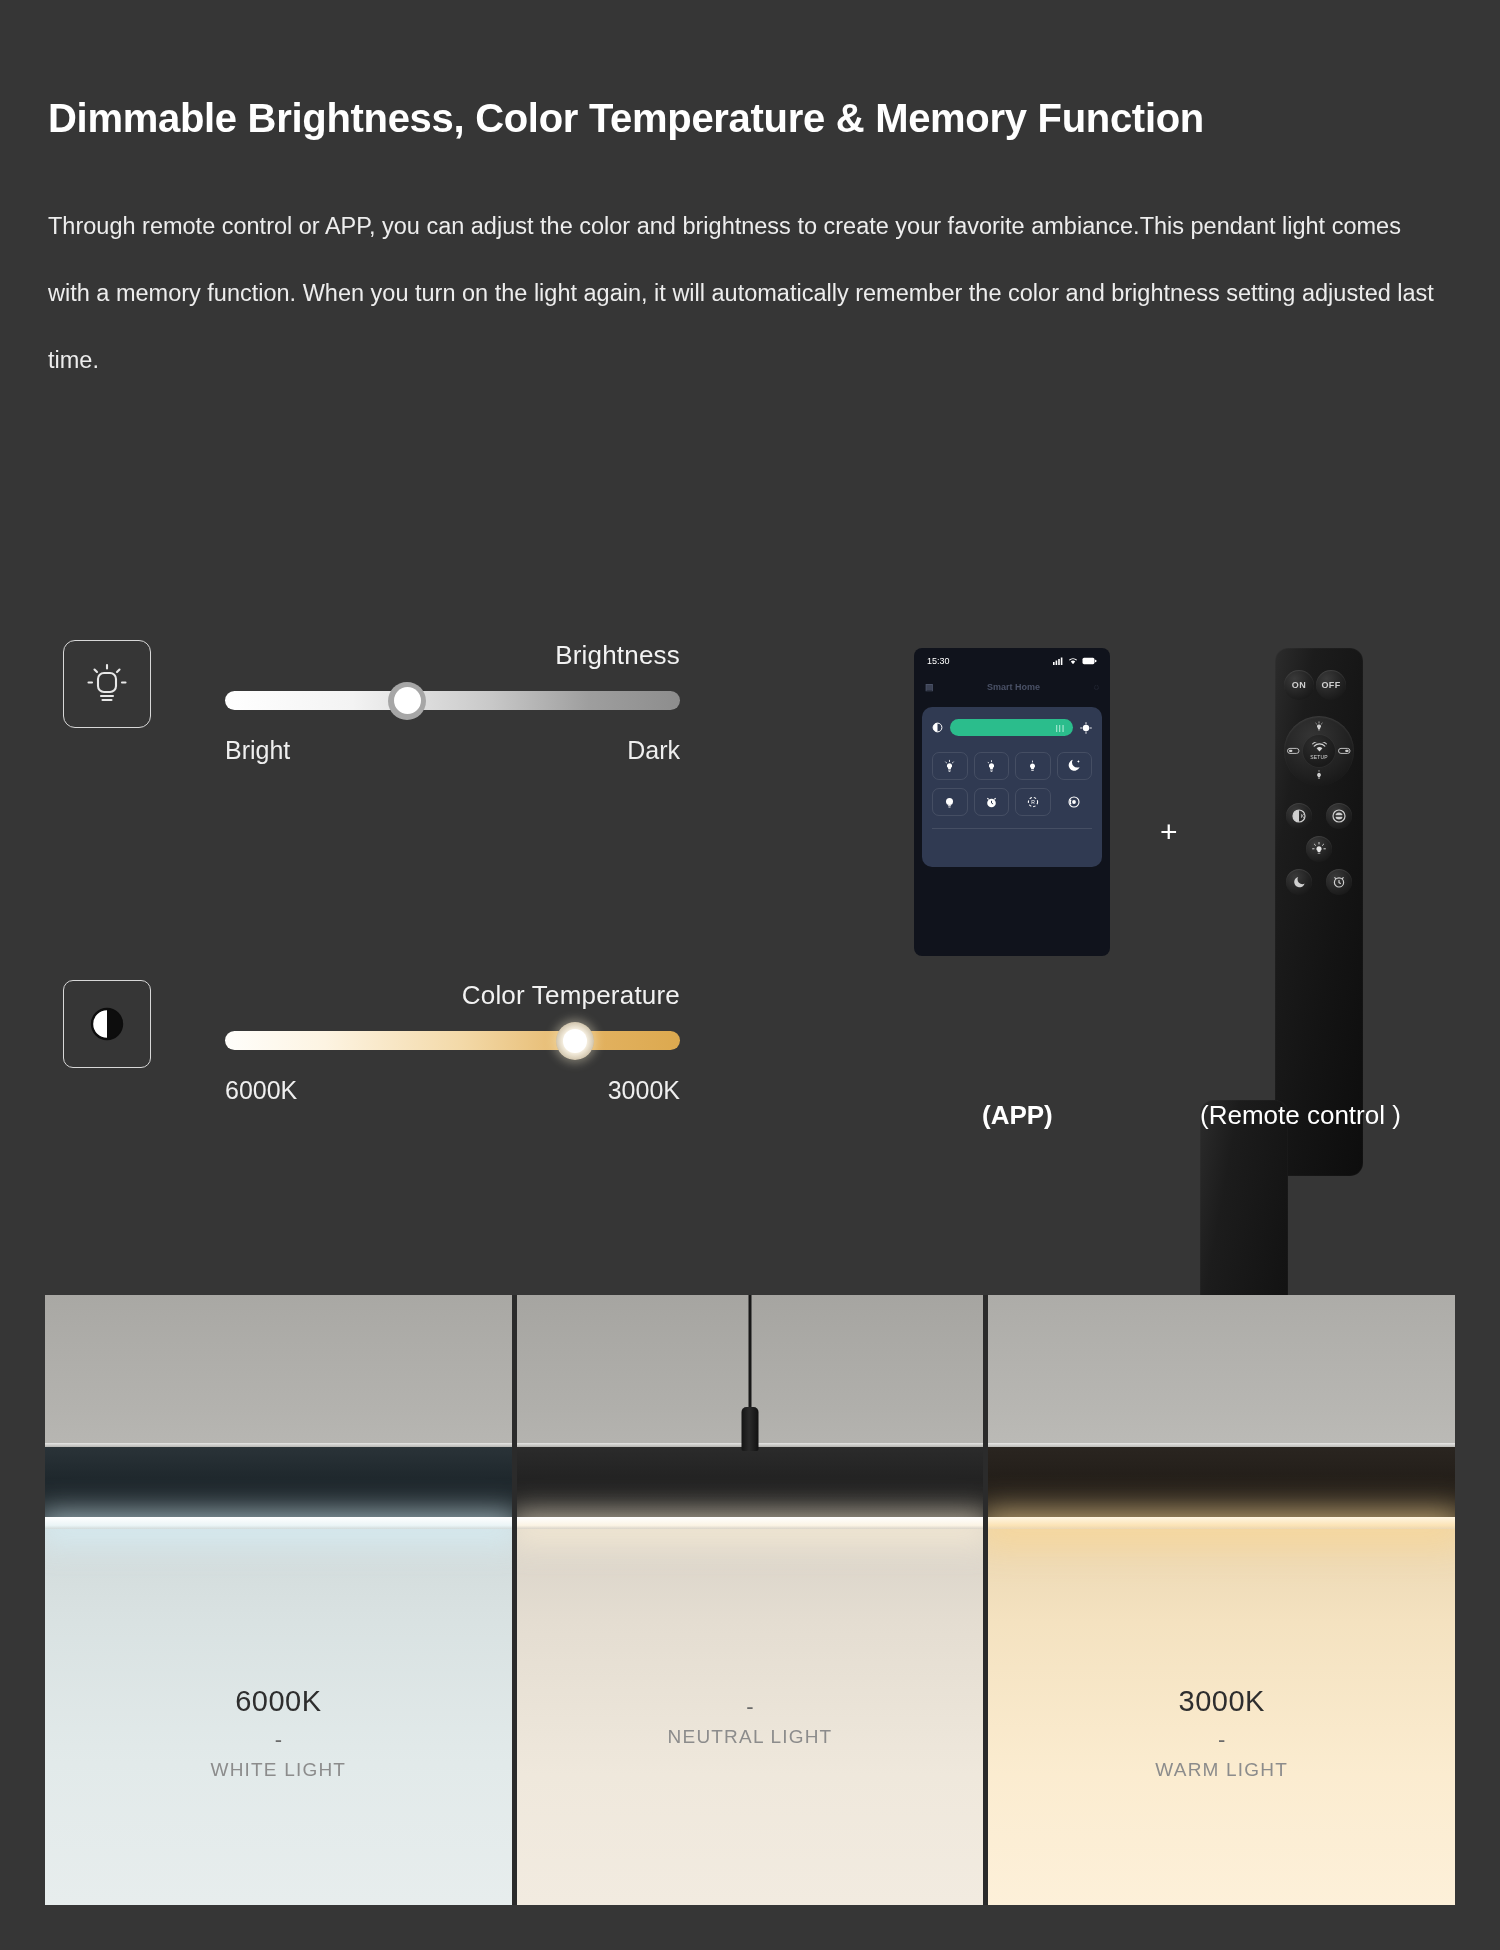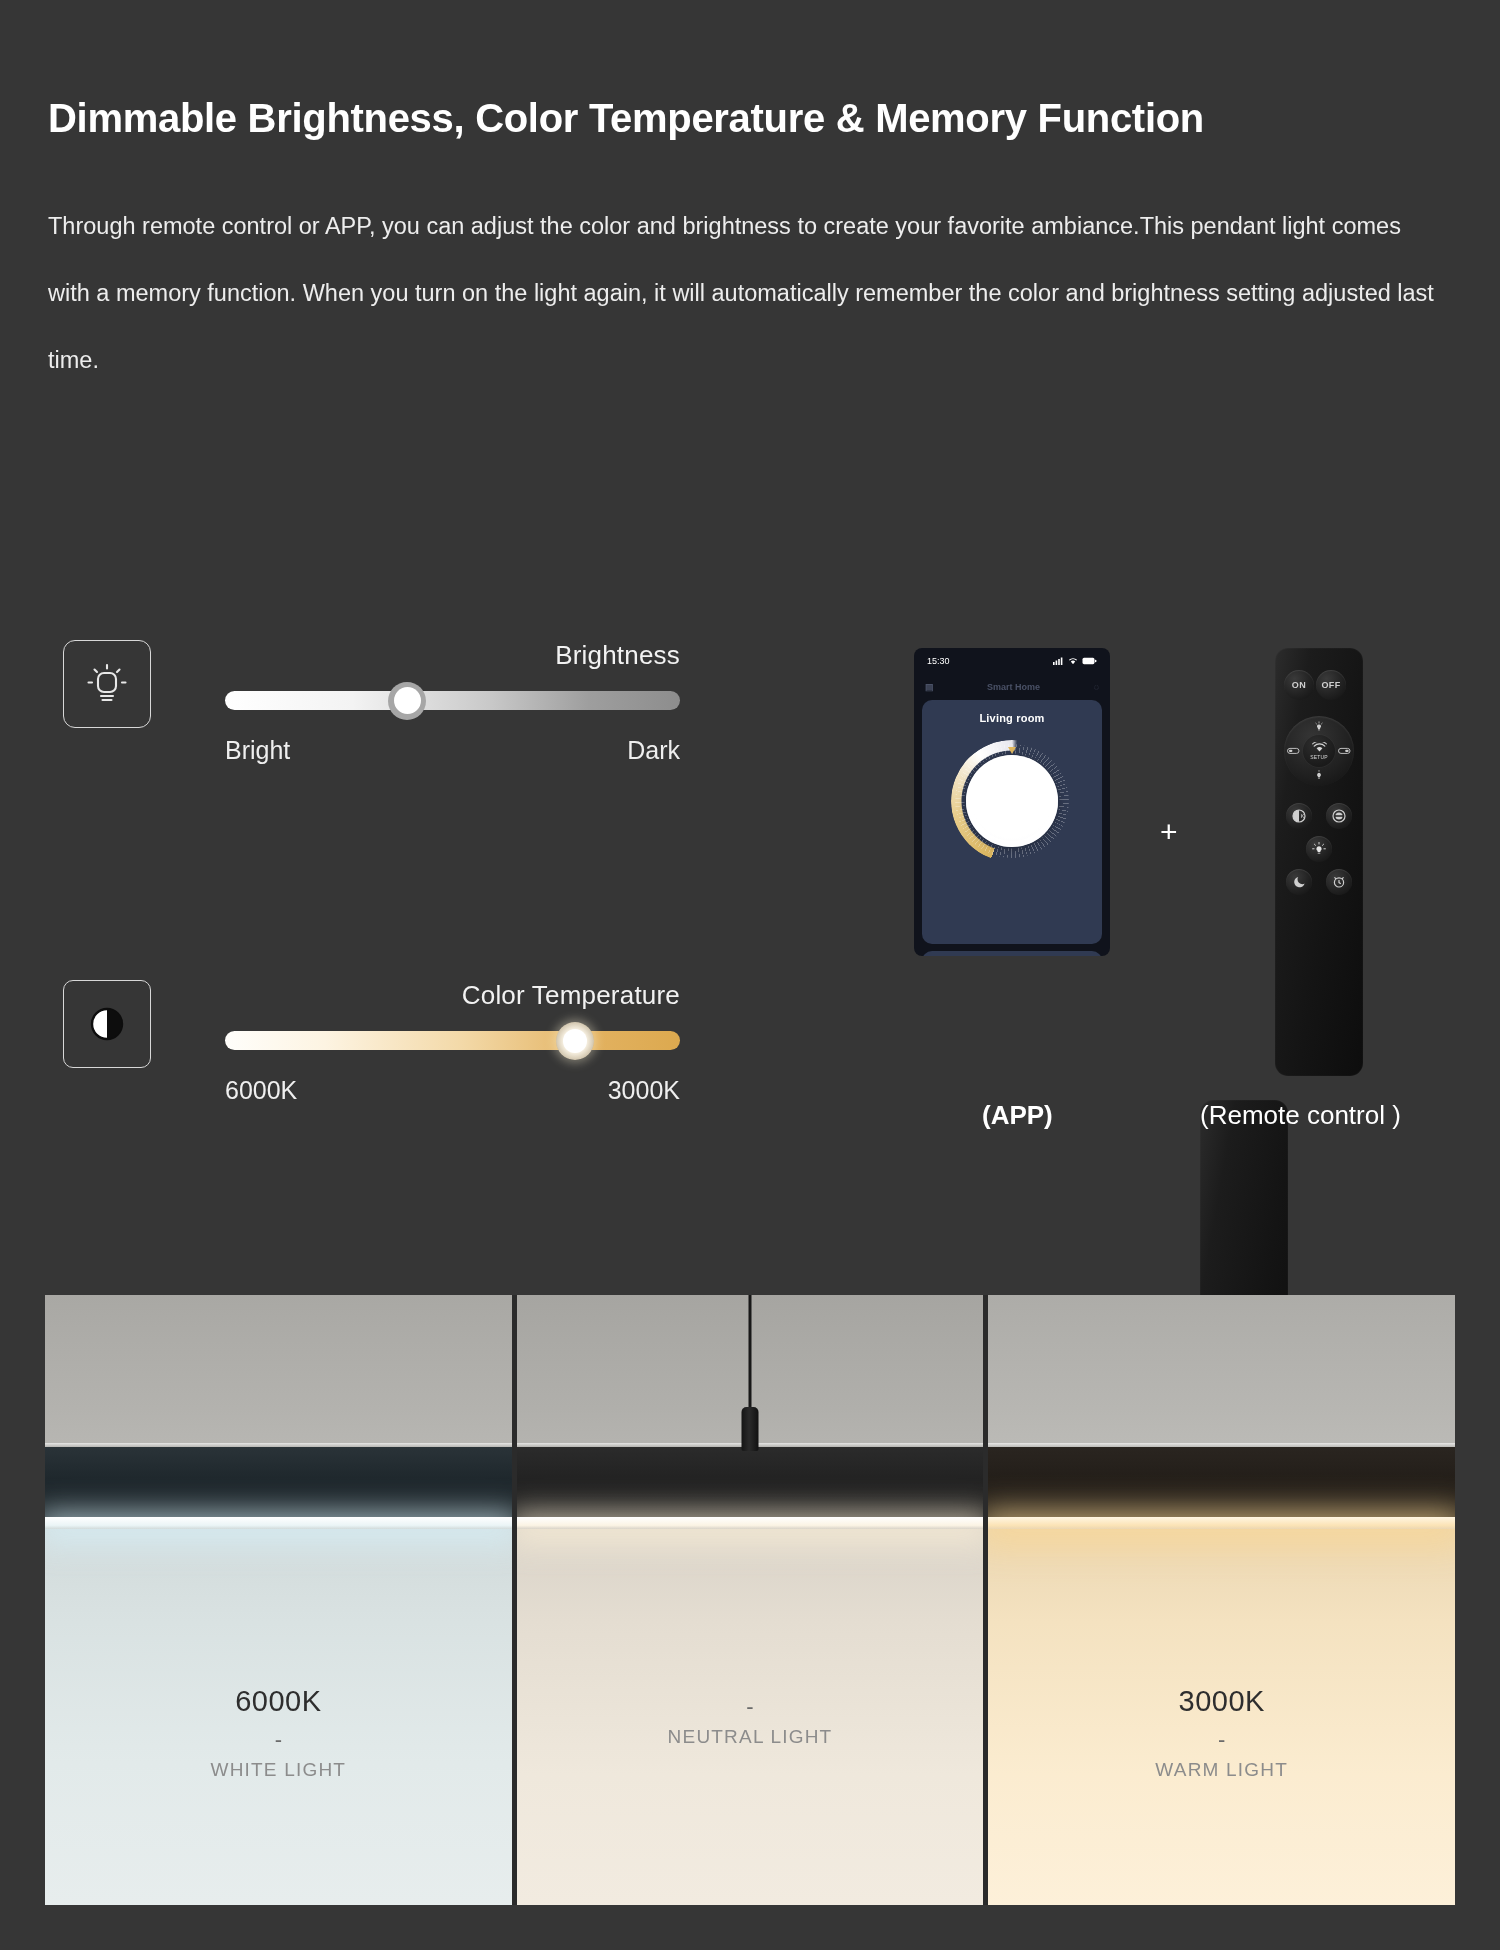--- a/index.html
+++ b/index.html
@@ -230,21 +230,21 @@
     left: 1160px; top: 815px;
     color: #ffffff;
     font-size: 30px;
     font-weight: 300;
   }
 
   
   .remote {
     position: absolute;
     left: 1275px; top: 648px;
-    width: 88px; height: 428px;
+    width: 88px; height: 528px;
     background: linear-gradient(100deg, #2c2c2c 0%, #1c1c1c 22%, #141414 60%, #0d0d0d 100%);
     border-radius: 13px;
     box-shadow: inset 0 0 2px rgba(255,255,255,0.08);
   }
   .rbtn {
     position: absolute;
     border-radius: 50%;
     background: radial-gradient(circle at 35% 30%, #3a3a3a 0%, #222 55%, #111 100%);
     display: flex; align-items: center; justify-content: center;
     color: #cfcfcf;
@@ -447,29 +447,20 @@
           <rect x="0.5" y="0.8" width="12" height="6.4" rx="1.6" fill="#fff"></rect>
           <rect x="13" y="2.8" width="1.4" height="2.4" rx="0.6" fill="#fff"></rect>
         </svg>
     </span>
   </div>
   <div class="ph-nav">
     <span>▤</span>
     <span>Smart Home</span>
     <span>◌</span>
   </div>
-  <div class="ph-body">
-    <div class="ph-room">Living room</div>
-    <div class="dial-wrap">
-      <div class="dial-ring"></div>
-      <div class="dial-ticks"></div>
-      <div class="dial-marker"></div>
-      <div class="dial-knob"></div>
-    </div>
-  </div>
   <div class="ph-panel">
     <div class="ph-slider-row">
       <svg width="11" height="11" viewBox="0 0 11 11">
           <circle cx="5.5" cy="5.5" r="4.4" fill="none" stroke="#fff" stroke-width="1"></circle>
           <path d="M5.5 1.1 A4.4 4.4 0 0 0 5.5 9.9 Z" fill="#fff"></path>
         </svg>
       <div class="ph-slider">
         <span>|||</span>
       </div>
       <svg width="12" height="12" viewBox="0 0 12 12">

